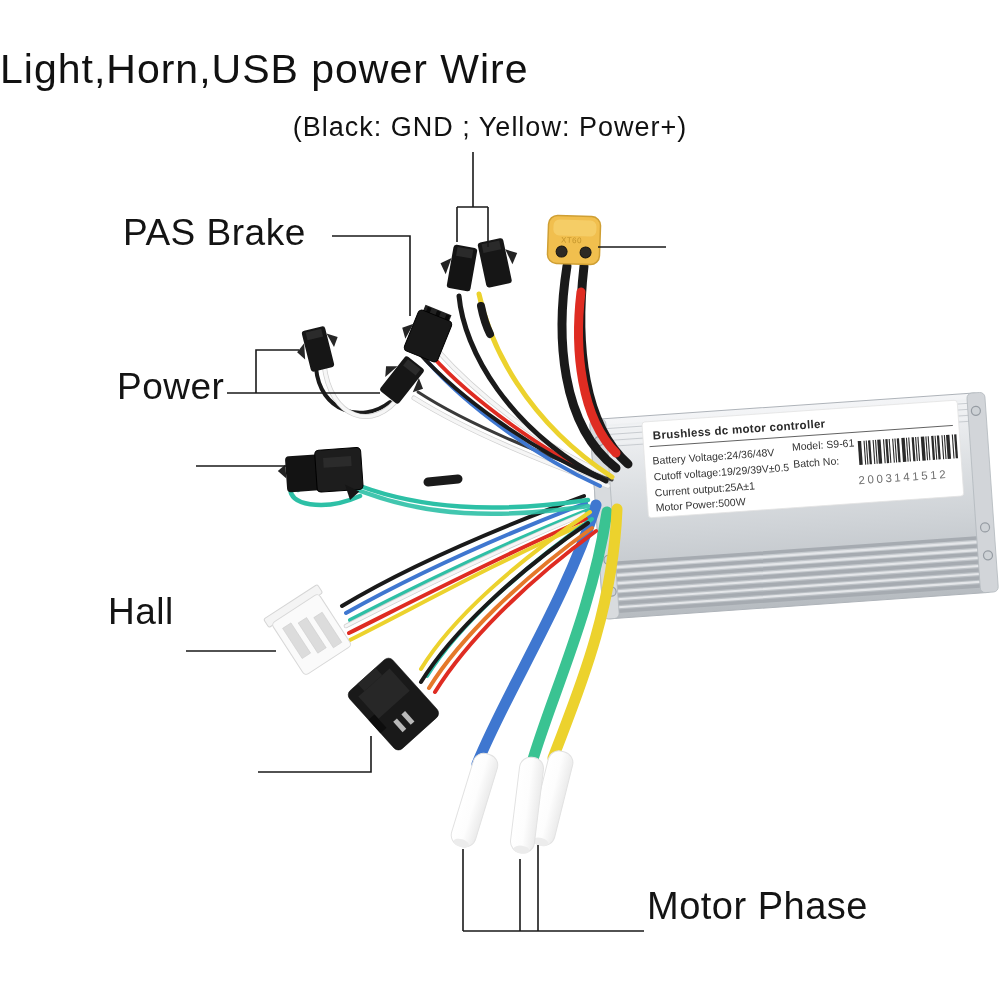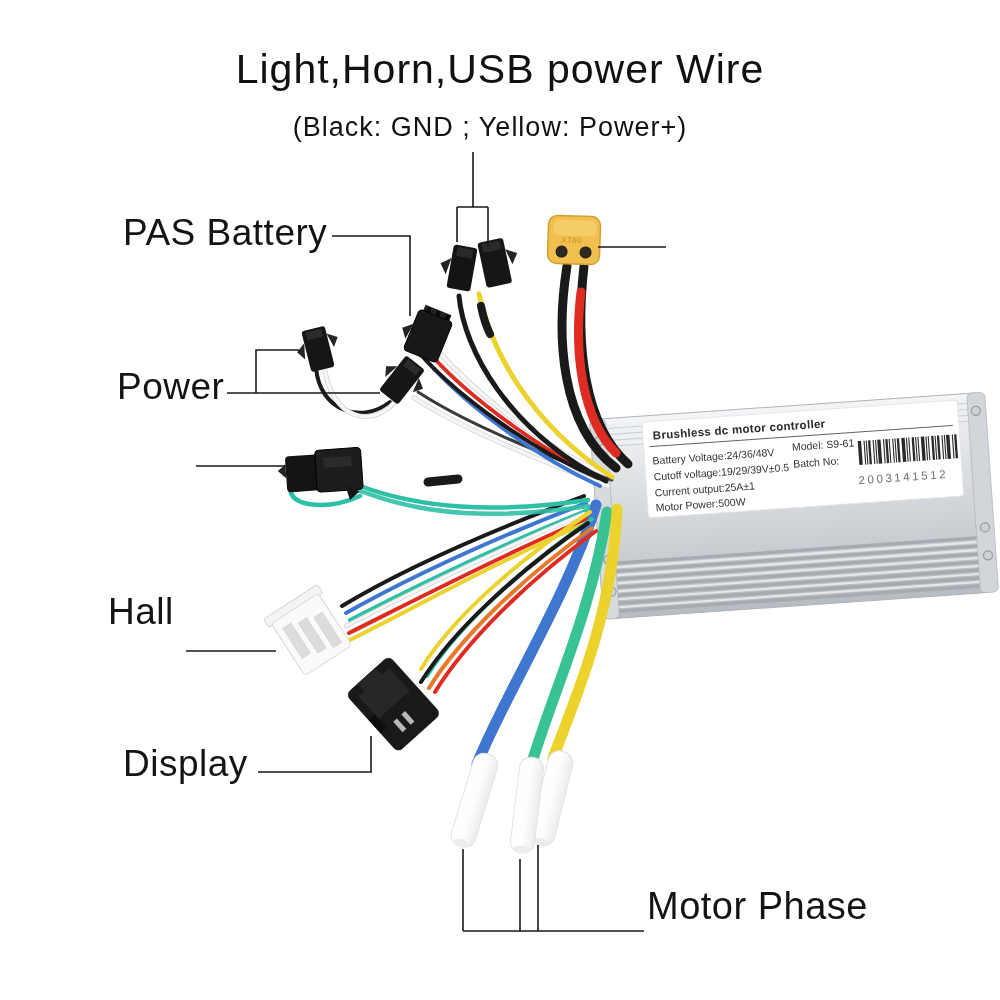--- a/index.html
+++ b/index.html
@@ -1,20 +1,20 @@
 <!DOCTYPE html>
 <html><head>
 <meta charset="utf-8">
 <style>
   html,body{margin:0;padding:0;background:#fff;}
   .stage{position:relative;width:1000px;height:1000px;background:#ffffff;overflow:hidden;
          font-family:"Liberation Sans",sans-serif;}
   .stage svg{position:absolute;left:0;top:0;}
   .lbl{position:absolute;color:#141414;font-size:37px;letter-spacing:.5px;white-space:nowrap;line-height:1.1;}
-  .title-main{position:absolute;left:0;width:1000px;top:46px;text-align:center;color:#111;
+  .title-main{position:absolute;left:0;width:1000px;top:46px;color:#111;
               font-size:41px;letter-spacing:1px;white-space:nowrap;}
   .title-sub{position:absolute;left:0;width:980px;top:112px;text-align:center;color:#111;
              font-size:27px;letter-spacing:1px;white-space:nowrap;}
   
   .w-black{stroke:#1a1a1a}.w-red{stroke:#df2c22}.w-yellow{stroke:#ecd22d}
   .w-blue{stroke:#3f77d0}.w-teal{stroke:#2dc0a6}.w-green{stroke:#3ac392}
   .w-orange{stroke:#e5782a}.w-gray{stroke:#cfcfcf}.w-white{stroke:#f6f6f6}.w-dark{stroke:#3a3a3a}
   .wire{fill:none;stroke-linecap:round}
   .ann{fill:none;stroke:#1a1a1a;stroke-width:1.6}
   text{font-family:"Liberation Sans",sans-serif;}
@@ -238,19 +238,18 @@
     M598,247 L666,247
     M227,393 L380,393 M256,393 L256,350 L299,350
     M196,466 L286,466
     M186,651 L276,651
     M258,772 L371,772 L371,736
     M463,849 L463,931 M520,859 L520,931 M538,845 L538,931 M463,931 L644,931"></path>
 </svg>
 
 <div class="title-main">Light,Horn,USB power Wire</div>
 <div class="title-sub">(Black: GND ; Yellow: Power+)</div>
-<div class="lbl" style="left:123px;top:213px">PAS Battery</div>
+<div class="lbl" style="left:123px;top:213px">PAS Brake</div>
 <div class="lbl" style="left:117px;top:367px">Power</div>
 <div class="lbl" style="left:108px;top:592px">Hall</div>
-<div class="lbl" style="left:123px;top:744px">Display</div>
 <div class="lbl" style="left:647px;top:886px;font-size:38px">Motor Phase</div>
 
 </div>
 
 </body></html>

